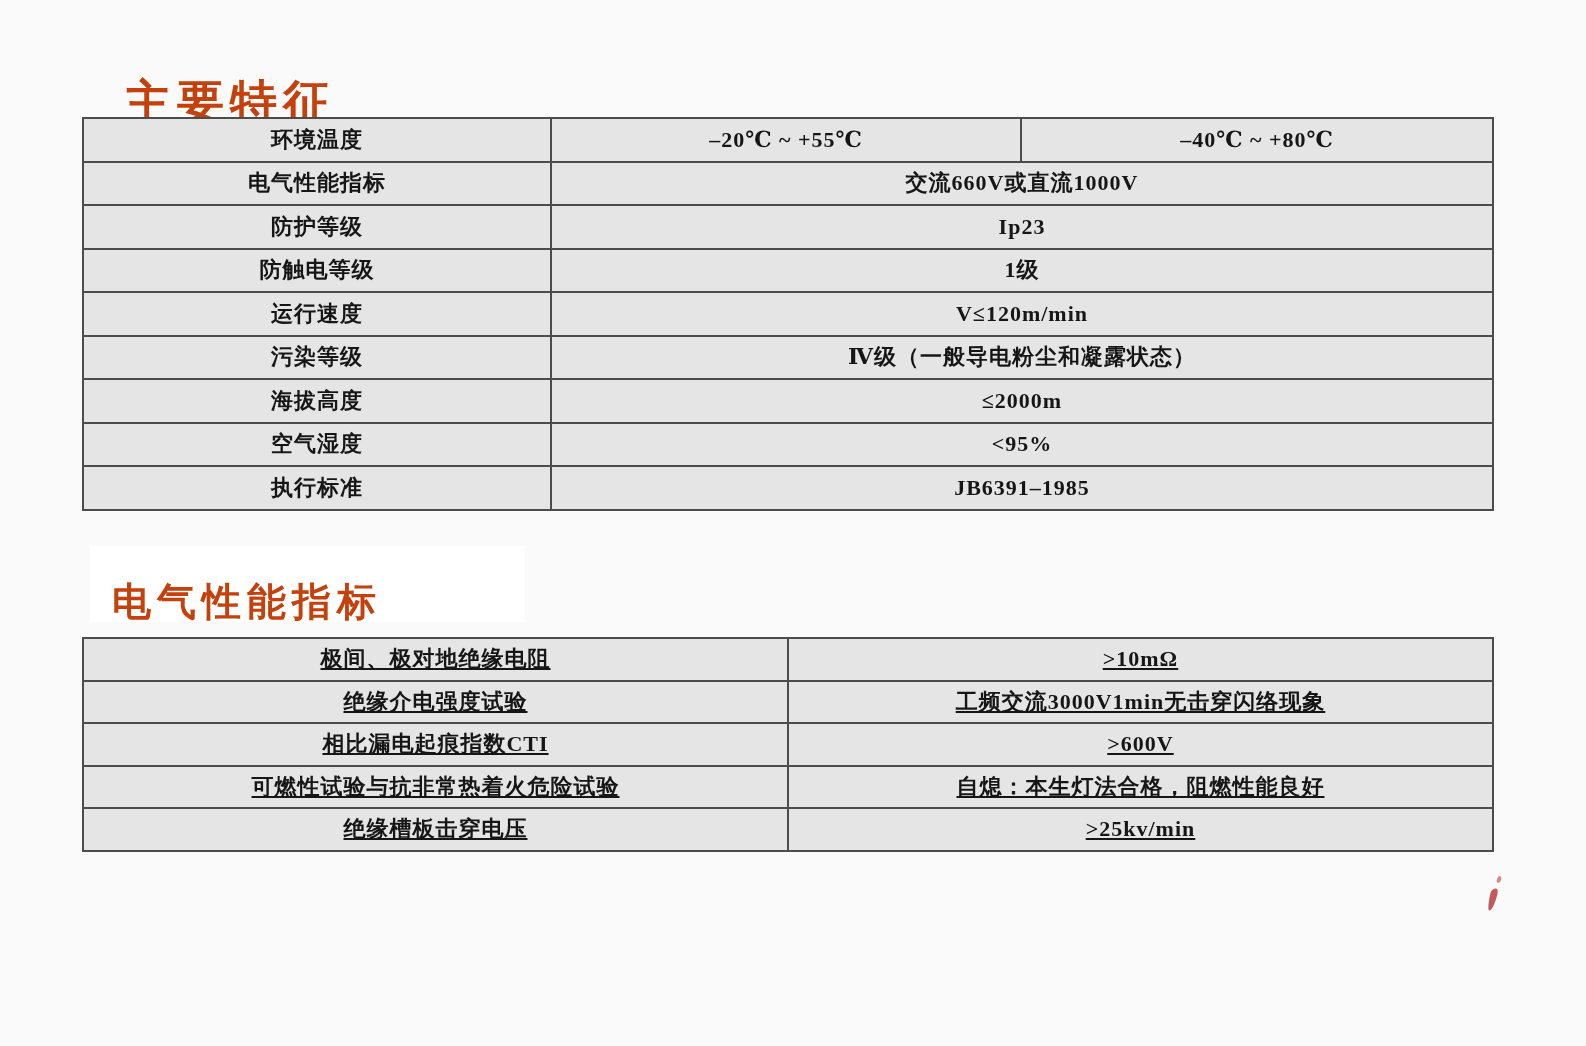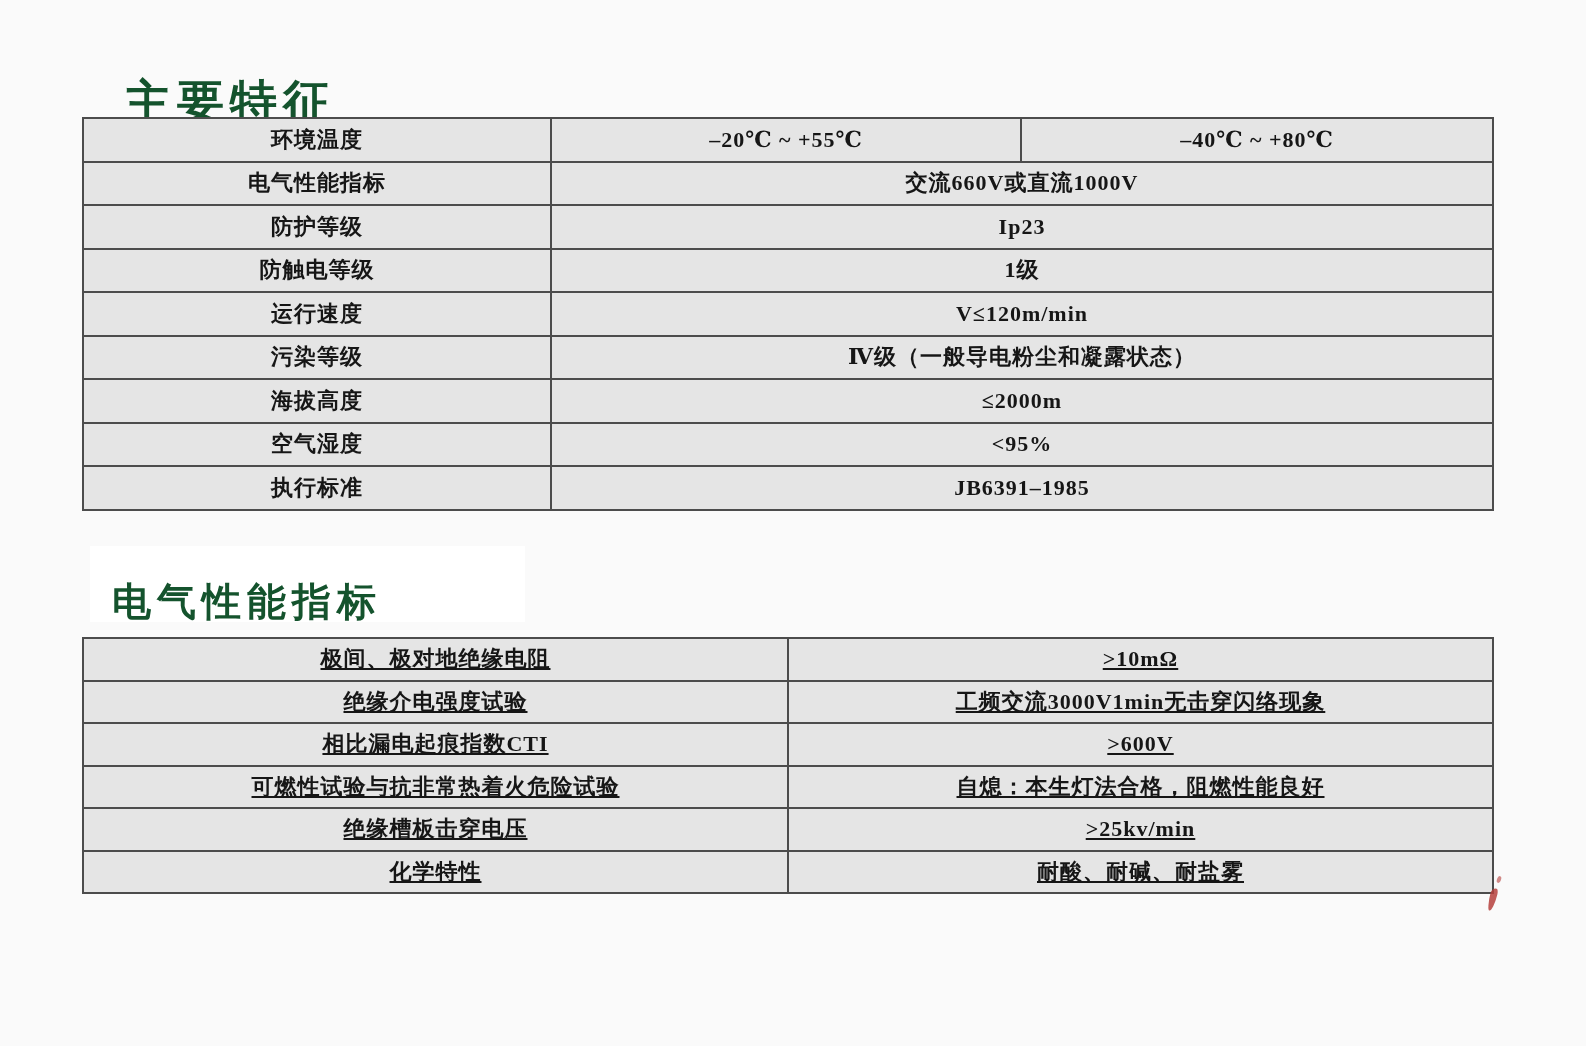--- a/index.html
+++ b/index.html
@@ -13,21 +13,21 @@
     position: relative;
     font-family: "Liberation Serif", "DejaVu Serif", serif;
     color: #161616;
     overflow: hidden;
   }
 
   .doc-title {
     position: absolute;
     font-weight: bold;
     letter-spacing: 6px;
-    color: #14532d;
+    color: #c2410c;
     white-space: nowrap;
     line-height: 1;
   }
   #title-main {
     left: 124px;
     top: 48px;
     font-size: 47px;
   }
   #title-elec {
     left: 112px;
@@ -166,21 +166,17 @@
       <td>&gt;600V</td>
     </tr>
     <tr>
       <td>可燃性试验与抗非常热着火危险试验</td>
       <td>自熄：本生灯法合格，阻燃性能良好</td>
     </tr>
     <tr>
       <td>绝缘槽板击穿电压</td>
       <td>&gt;25kv/min</td>
     </tr>
-    <tr>
-      <td>化学特性</td>
-      <td>耐酸、耐碱、耐盐雾</td>
-    </tr>
   </tbody>
 </table>
 
 <div class="red-ink-mark"></div>
 <div class="red-ink-dot"></div>
 
 </body></html>

